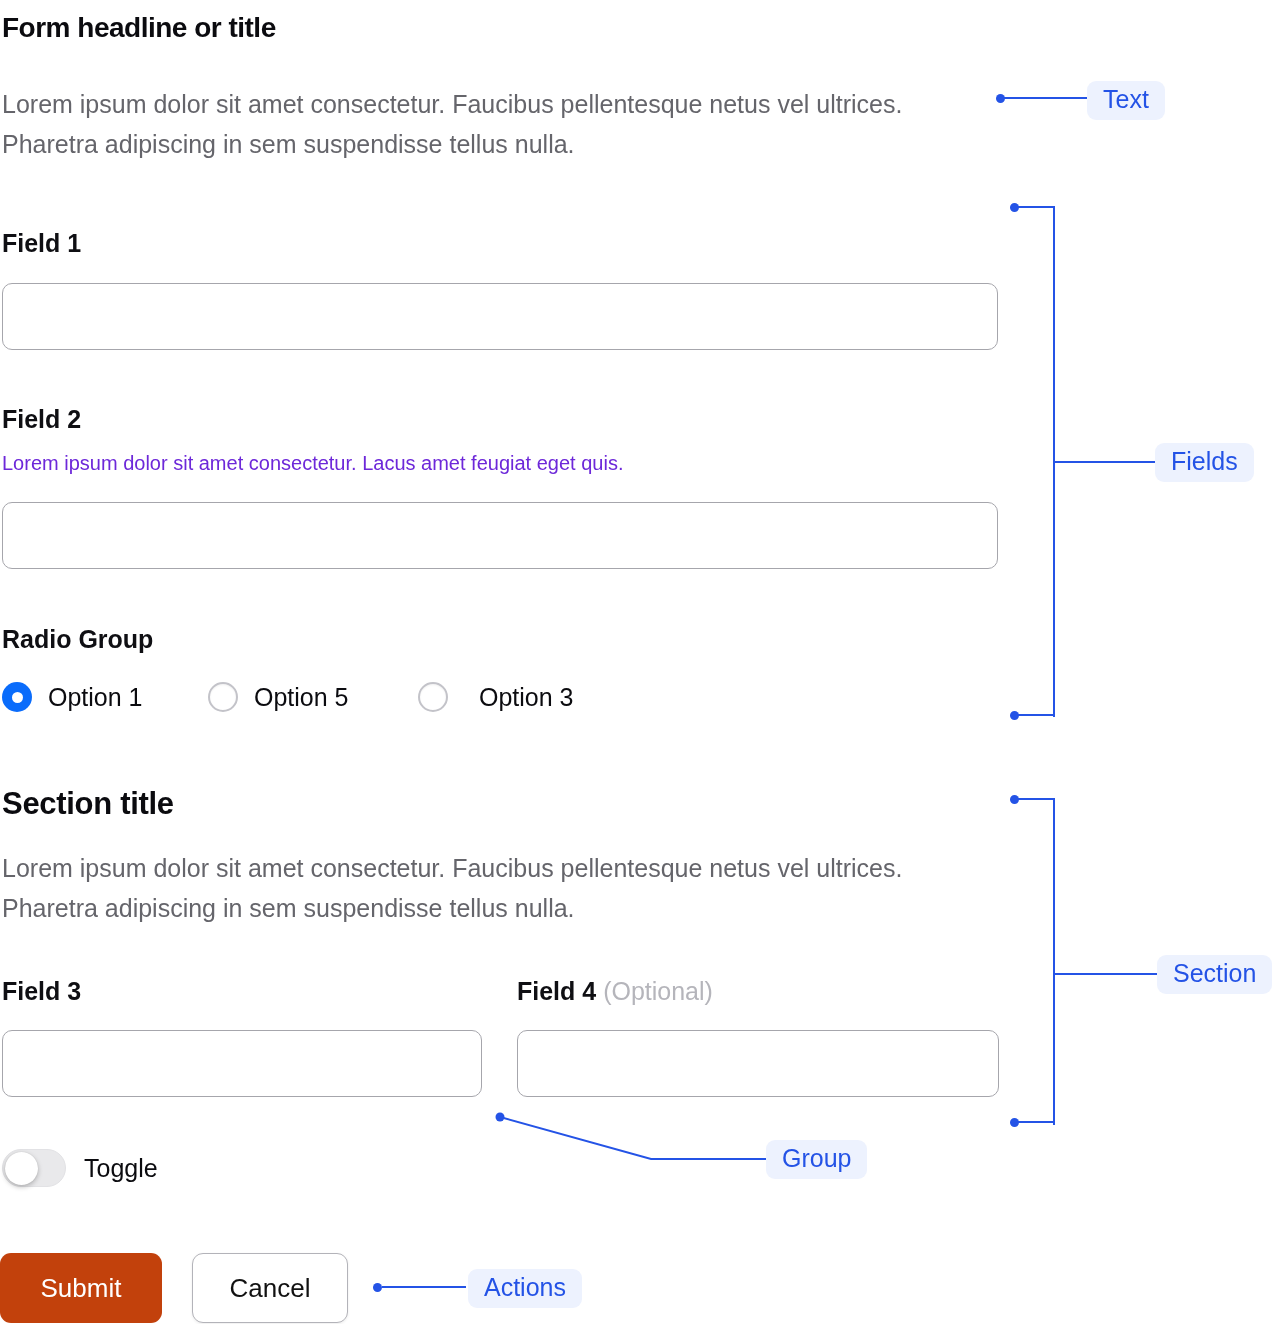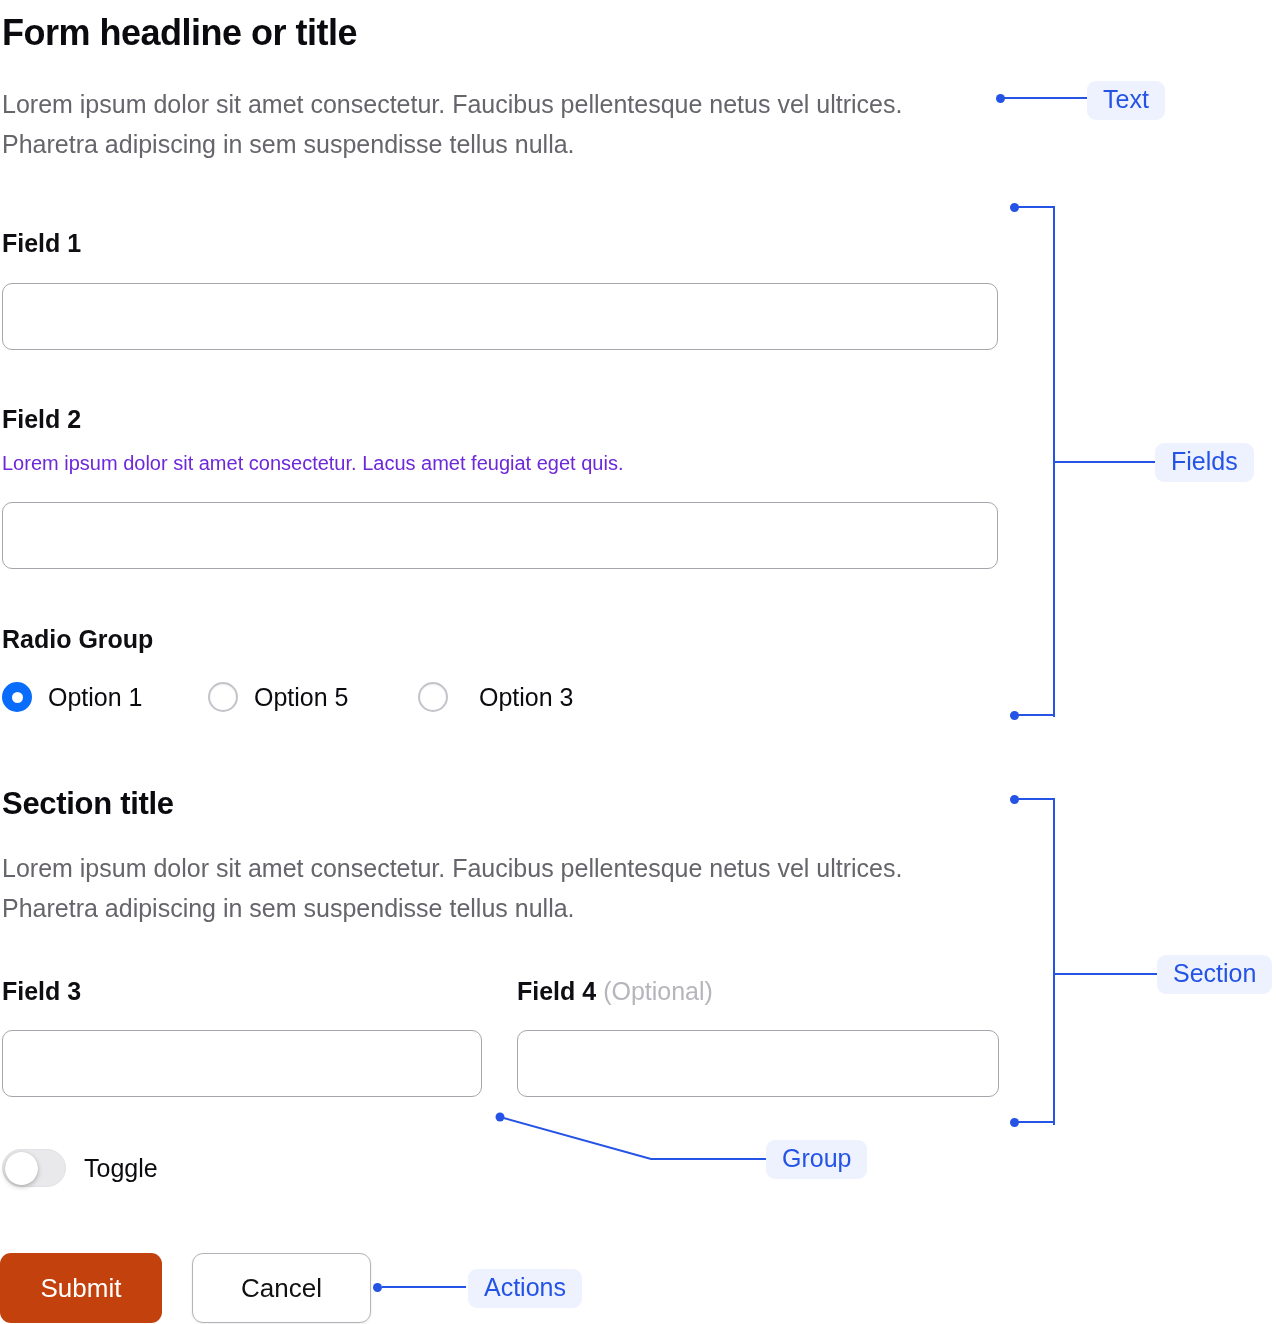--- a/index.html
+++ b/index.html
@@ -7,21 +7,21 @@
   body {
     width: 1276px; height: 1324px;
     position: relative;
     font-family: "Liberation Sans", "DejaVu Sans", sans-serif;
     color: #0b0b0f;
     overflow: hidden;
   }
   .abs { position: absolute; }
 
   
-  .page-title { font-size: 36px; font-weight: 700; letter-spacing: -0.5px; color: #0b0b0f; }
+  .page-title { font-size: 28px; font-weight: 700; letter-spacing: -0.5px; color: #0b0b0f; }
   .section-title { font-size: 31px; font-weight: 700; letter-spacing: -0.3px; color: #0b0b0f; }
   .para { font-size: 25px; line-height: 40px; color: #65656b; }
   .field-label { font-size: 25px; font-weight: 700; color: #0f0f13; }
   .field-desc { font-size: 20px; color: #6d28d9; }
   .optional-hint { font-size: 25px; font-weight: 400; color: #b5b5bb; margin-top: 24px; }
 
   
   .text-input {
     position: absolute;
     height: 67px;
@@ -119,21 +119,21 @@
 </div>
 <input type="text" class="text-input" style="left: 2px; top: 1030px; width: 480px;">
 <input type="text" class="text-input" style="left: 517px; top: 1030px; width: 482px;">
 
 <div class="toggle" style="left:2px; top:1149px;" role="switch" aria-checked="false">
   <div class="toggle-knob"></div>
 </div>
 <span class="toggle-label" style="left:84px; top:1153px;">Toggle</span>
 
 <button class="btn btn-primary" style="left:0px; top:1253px; width:162px;">Submit</button>
-<button class="btn btn-secondary" style="left:192px; top:1253px; width:179px;">Cancel</button>
+<button class="btn btn-secondary" style="left:192px; top:1253px; width:156px;">Cancel</button>
 
 <div class="dot" style="left:996px; top:94px;"></div>
 <div class="hline" style="left:1004px; top:97px; width:83px;"></div>
 <div class="ann-label" style="left:1087px; top:81px;">Text</div>
 
 <div class="dot" style="left:1010px; top:203px;"></div>
 <div class="hline" style="left:1018px; top:206px; width:37px;"></div>
 <div class="vline" style="left:1053px; top:206px; height:511px;"></div>
 <div class="dot" style="left:1010px; top:711px;"></div>
 <div class="hline" style="left:1018px; top:714px; width:37px;"></div>

